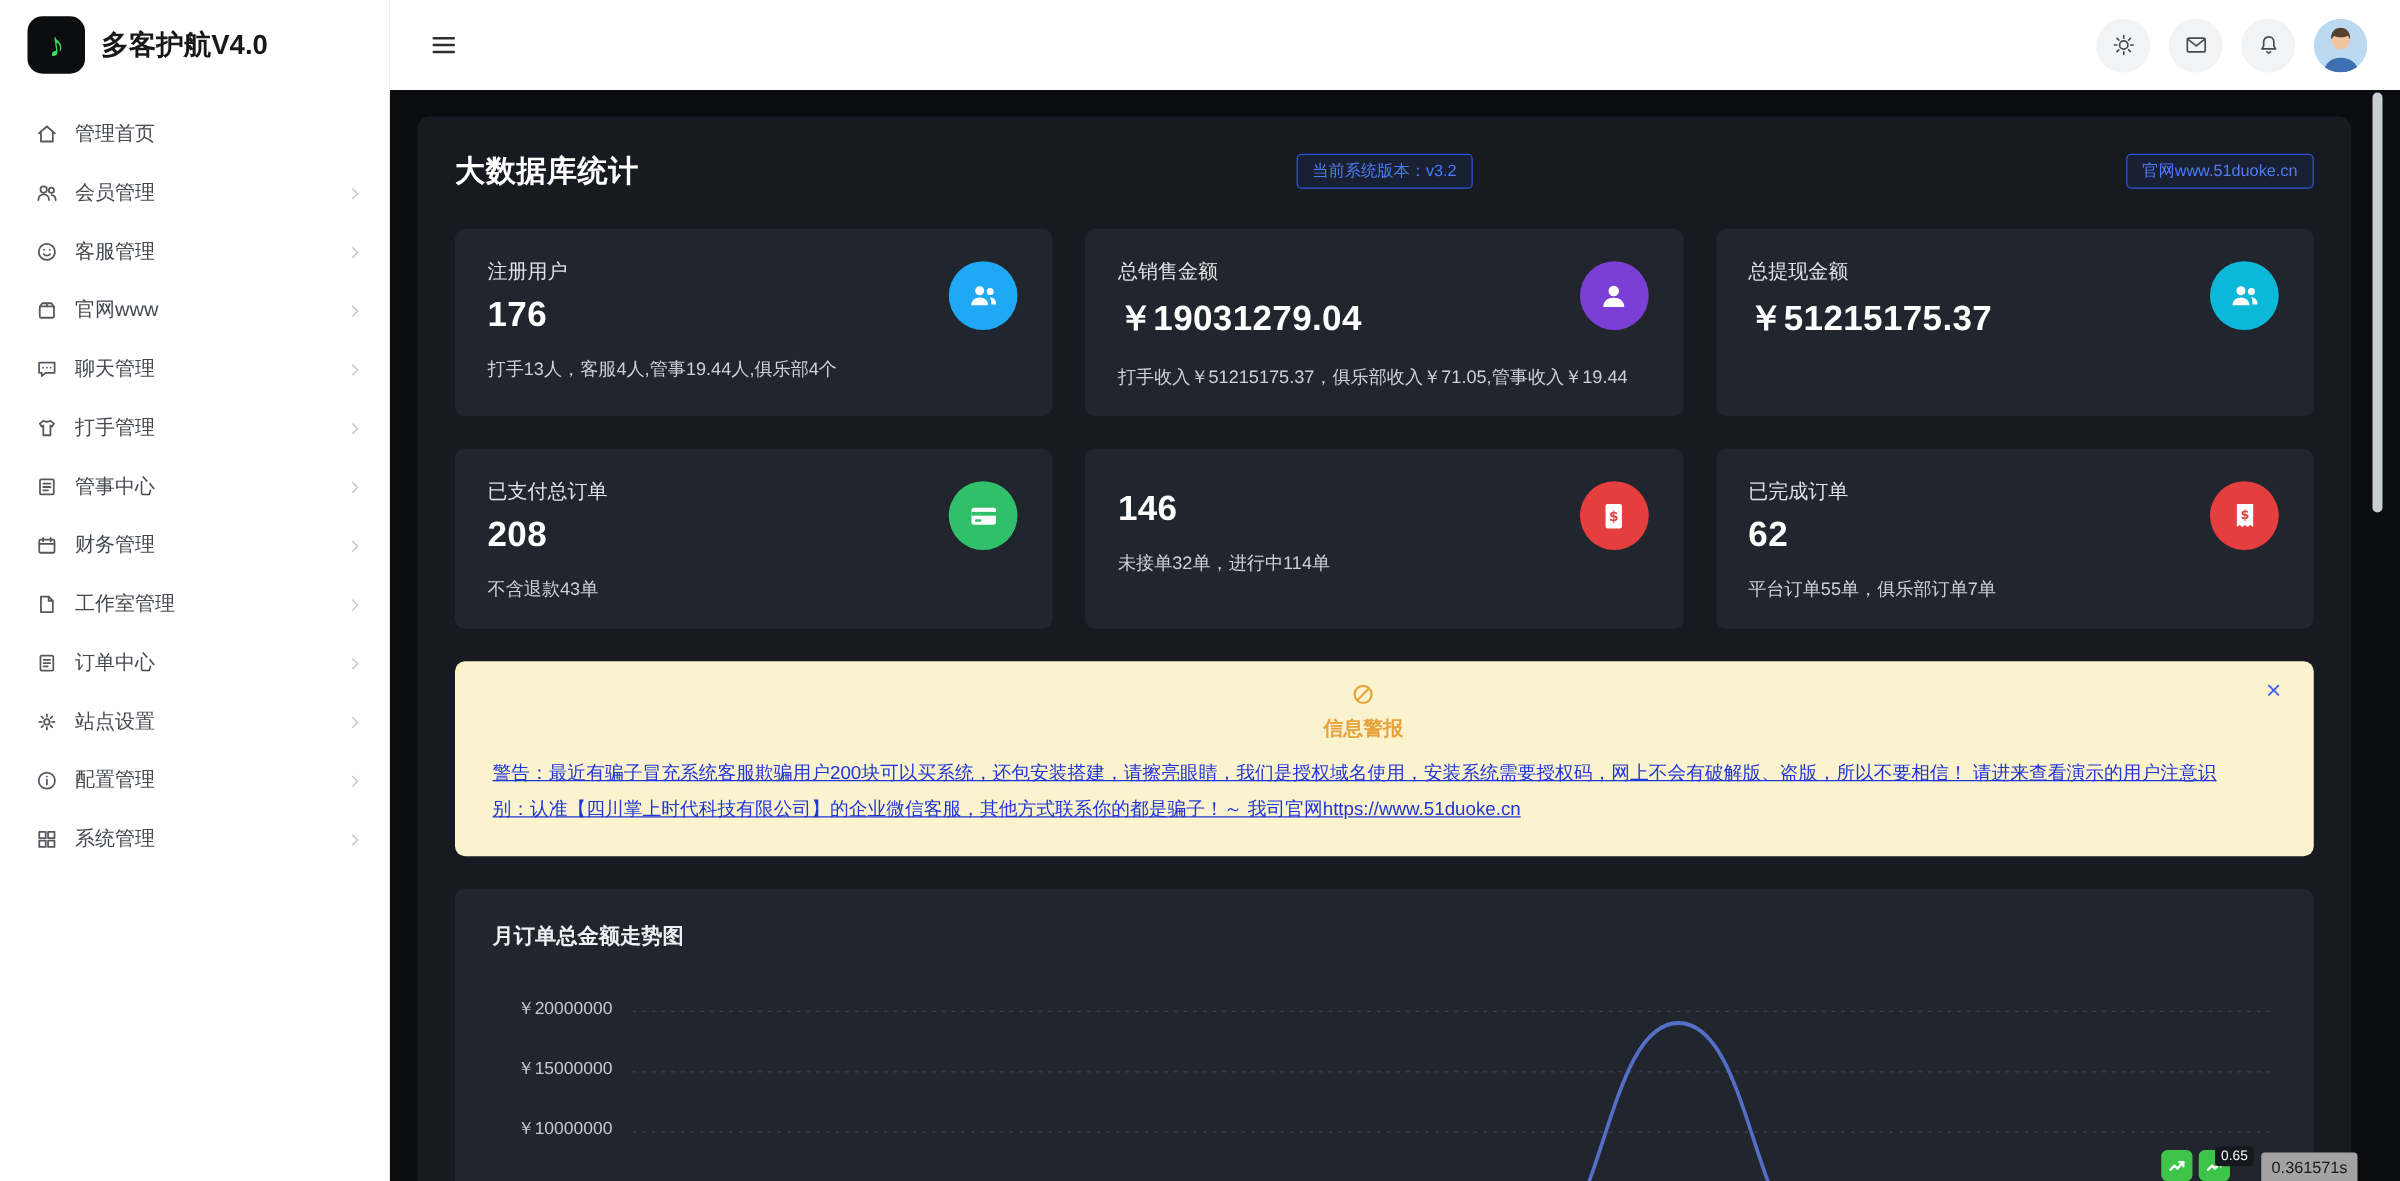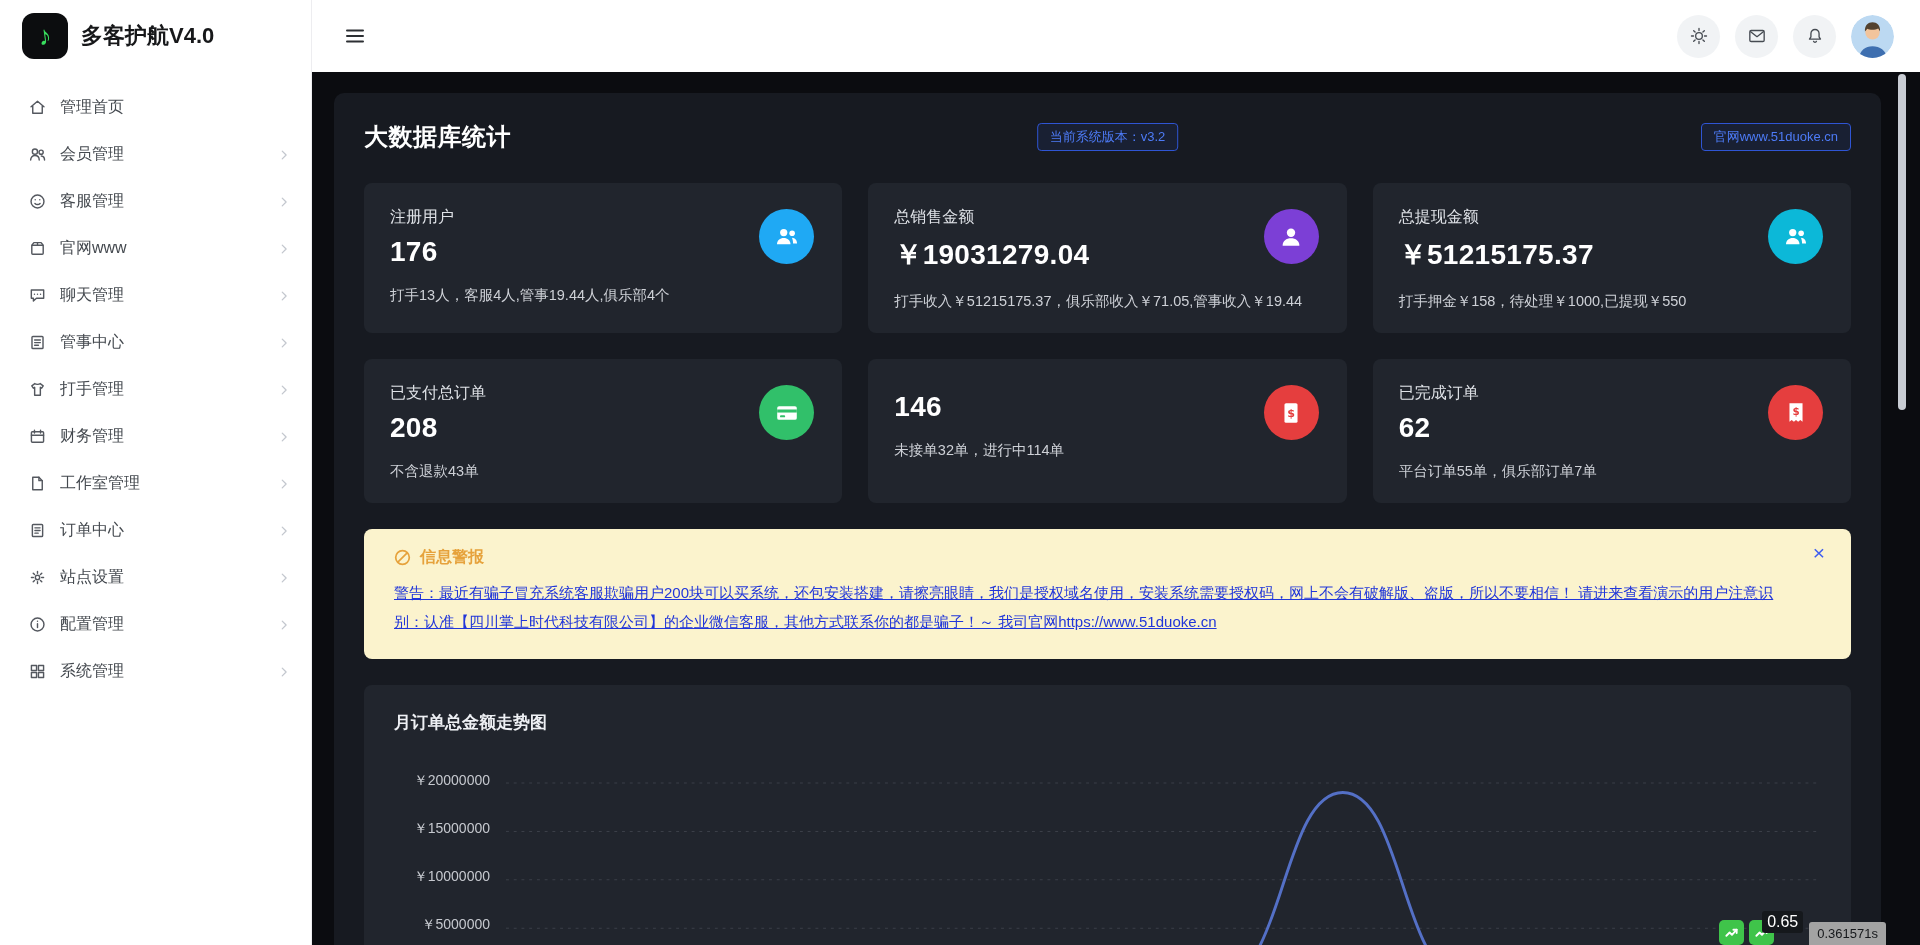--- a/index.html
+++ b/index.html
@@ -46,21 +46,21 @@
 
   .cards { display:grid; grid-template-columns:repeat(3,1fr); gap:26px; }
   .stat-card { background:#21252d; border-radius:8px; padding:24px 26px 22px; position:relative; }
   .stat-label { font-size:16px; color:#dfe2e7; }
   .stat-value { font-size:28px; font-weight:bold; color:#ffffff; margin-top:8px; letter-spacing:.3px; }
   .stat-desc { font-size:14.5px; color:#ced1d7; margin-top:18px; }
   .stat-icon { position:absolute; top:26px; right:28px; width:55px; height:55px; border-radius:50%;
     display:flex; align-items:center; justify-content:center; background:var(--c,#555); }
 
   .alert { margin-top:26px; background:#fbf3cd; border-radius:8px; padding:18px 64px 22px 30px; position:relative; }
-  .alert-head { display:flex; align-items:center; gap:9px; font-size:16px; font-weight:bold; color:#e6a23c; }
+  .alert-head { display:flex; align-items:center; gap:9px; font-size:16px; font-weight:bold; color:#e6a23c;flex-direction:column; }
   .alert-head svg { stroke:#e6a23c; fill:none; stroke-width:1.6; stroke-linecap:round; }
   .alert-text { margin-top:10px; font-size:15px; line-height:1.95; color:#2136d9;text-decoration:underline; }
   .alert-close { position:absolute; top:12px; right:20px; background:none; border:none;
     font-size:21px; color:#3d5df0; cursor:pointer; line-height:1; }
 
   .chart-card { margin-top:26px; background:#21252d; border-radius:8px; padding:26px 30px; height:640px; }
   .chart-title { font-size:17px; font-weight:bold; color:#eef0f4; }
   .chart-area { display:flex; margin-top:46px; }
   .y-axis { width:112px; position:relative; flex-shrink:0; height:250px; }
   .ytick { position:absolute; right:16px; font-size:14px; color:#c6c9cf; white-space:nowrap; }
@@ -70,21 +70,21 @@
   #trend-svg { width:100%; height:250px; display:block; }
 
   .scrollbar { position:absolute; right:14px; top:2px; width:8px; height:336px; border-radius:4px;
     background:#c9cdd4; cursor:pointer; }
 
   
   .debugbar { position:fixed; right:34px; bottom:0; display:flex; align-items:flex-end; z-index:99; }
   .dbg-icon { width:25px; height:25px; border-radius:5px; background:#3fc44a; display:flex;
     align-items:center; justify-content:center; margin-left:5px; }
   .dbg-icon svg { stroke:#ffffff; fill:none; stroke-width:2; stroke-linecap:round; stroke-linejoin:round; }
-  .dbg-badge { background:#15181c; color:#ffffff; font-size:16px; padding:2px 5px; border-radius:3px;
+  .dbg-badge { background:#15181c; color:#ffffff; font-size:11px; padding:2px 5px; border-radius:3px;
     margin-left:-12px; margin-bottom:12px; z-index:2; }
   .dbg-time { background:#a3a3a3; color:#16181b; font-size:13px; padding:4px 8px; border-radius:3px 3px 0 0; margin-left:6px; }
 </style>
 </head>
 <body>
 
 <div class="app">
 
   <aside class="sidebar">
     <div class="logo-row">
@@ -163,39 +163,39 @@
         <span class="mi-chevron">
             <svg width="14" height="14" viewBox="0 0 20 20">
               <path d="M7.5 4.5 13 10l-5.5 5.5"></path>
             </svg>
           </span>
       </div>
 
       <div class="menu-item">
         <span class="mi-icon">
             <svg width="19" height="19" viewBox="0 0 20 20">
+              <path d="M7.2 3.8 4 6.2l1.6 2.4 1.4-.9V16h6V7.7l1.4.9L16 6.2l-3.2-2.4c-.8 1.1-4.8 1.1-5.6 0z"></path>
+            </svg>
+          </span>
+        <span>打手管理</span>
+        <span class="mi-chevron">
+            <svg width="14" height="14" viewBox="0 0 20 20">
+              <path d="M7.5 4.5 13 10l-5.5 5.5"></path>
+            </svg>
+          </span>
+      </div>
+
+      <div class="menu-item">
+        <span class="mi-icon">
+            <svg width="19" height="19" viewBox="0 0 20 20">
               <rect x="4.2" y="3.6" width="11.6" height="12.8" rx="1"></rect>
               <path d="M7 7.3h6M7 10.1h6M7 12.9h4"></path>
             </svg>
           </span>
         <span>管事中心</span>
-        <span class="mi-chevron">
-            <svg width="14" height="14" viewBox="0 0 20 20">
-              <path d="M7.5 4.5 13 10l-5.5 5.5"></path>
-            </svg>
-          </span>
-      </div>
-
-      <div class="menu-item">
-        <span class="mi-icon">
-            <svg width="19" height="19" viewBox="0 0 20 20">
-              <path d="M7.2 3.8 4 6.2l1.6 2.4 1.4-.9V16h6V7.7l1.4.9L16 6.2l-3.2-2.4c-.8 1.1-4.8 1.1-5.6 0z"></path>
-            </svg>
-          </span>
-        <span>打手管理</span>
         <span class="mi-chevron">
             <svg width="14" height="14" viewBox="0 0 20 20">
               <path d="M7.5 4.5 13 10l-5.5 5.5"></path>
             </svg>
           </span>
       </div>
 
       <div class="menu-item">
         <span class="mi-icon">
             <svg width="19" height="19" viewBox="0 0 20 20">
@@ -362,21 +362,20 @@
               <svg width="28" height="28" viewBox="0 0 24 24" fill="#fff">
                   <circle cx="12" cy="8.4" r="3.6"></circle>
                   <path d="M4.8 19.4c0-4.2 3.2-6.4 7.2-6.4s7.2 2.2 7.2 6.4z"></path>
                 </svg>
             </div>
           </div>
 
           <div class="stat-card">
             <div class="stat-label">总提现金额</div>
             <div class="stat-value">￥51215175.37</div>
-            <div class="stat-desc">打手押金￥158，待处理￥1000,已提现￥550</div>
             <div class="stat-icon" style="--c: #0cb8d8; background: rgb(12, 184, 216);">
               <svg width="28" height="28" viewBox="0 0 24 24" fill="#fff">
                   <circle cx="9.2" cy="8.2" r="3.1"></circle>
                   <path d="M3.4 18.2c0-3.4 2.6-5.4 5.8-5.4s5.8 2 5.8 5.4z"></path>
                   <circle cx="16.4" cy="8.8" r="2.4"></circle>
                   <path d="M16.2 12.6c2.8.1 4.4 2 4.4 5h-3.4c0-2-.3-3.6-1-5z"></path>
                 </svg>
             </div>
           </div>
 

